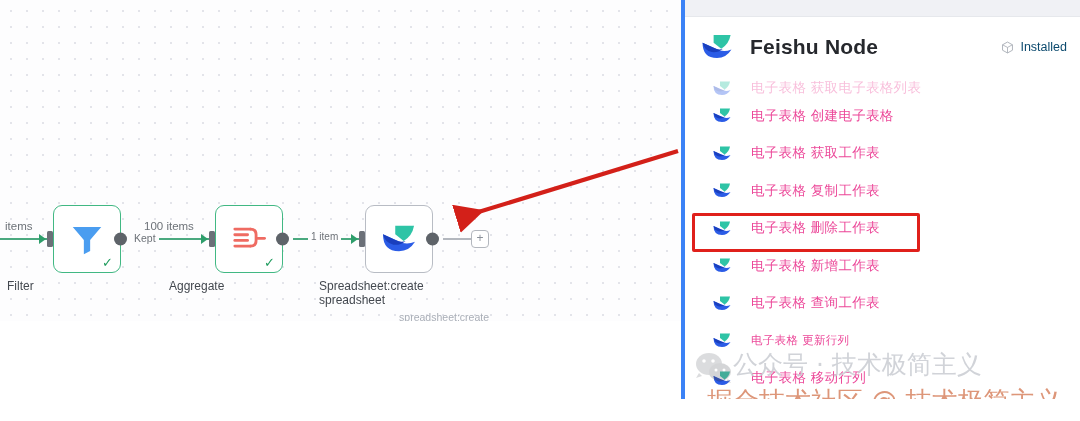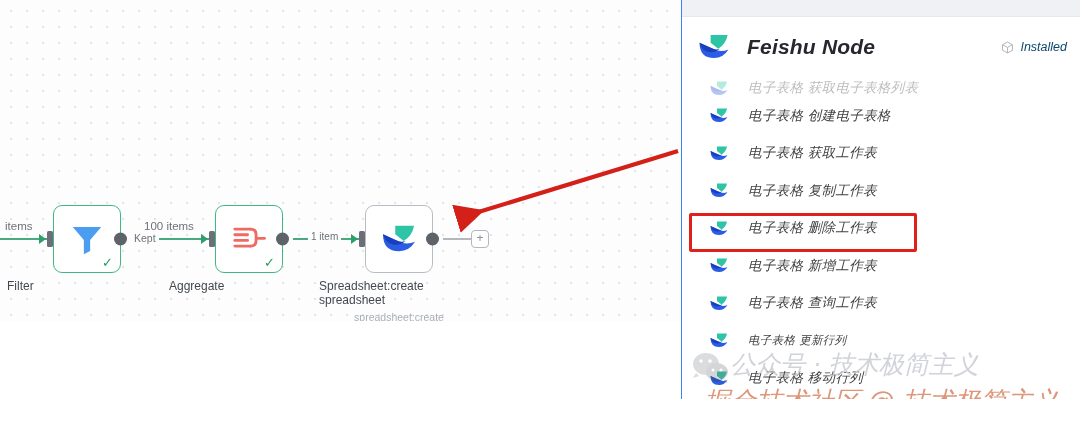--- a/index.html
+++ b/index.html
@@ -37,21 +37,21 @@
   }
   .node-label {
     position: absolute; top: 74px; left: 50%; transform: translateX(-50%);
     width: 160px; 
     font-size: 12px; color: #43484f; line-height: 14px;
     white-space: nowrap;
   }
   .node-label.wrap { white-space: normal; }
   .node-sublabel {
     position: absolute; left: 50%; transform: translateX(-50%);
-    width: 180px; text-align: center;
+    width: 180px; text-align: right;
     font-size: 10.5px; color: #a9aeb7;
   }
 
   
   .port-in {
     position: absolute; left: -7px; top: 50%; transform: translateY(-50%);
     width: 6px; height: 16px; background: #6b7078; border-radius: 1.5px;
   }
   .port-in-arrow {
     position: absolute; left: -15px; top: 50%; transform: translateY(-50%);
@@ -86,23 +86,22 @@
   .icon-agg { width: 38px; height: 34px; display:block; }
   .icon-feishu-node { width: 38px; height: 32px; display:block; }
 
   
   #red-arrow { position: absolute; left: 0; top: 0; width: 681px; height: 421px; pointer-events:none; }
 
   
   #panel {
     position: absolute; left: 681px; top: 0; width: 399px; height: 399px;
     background: #ffffff;
-    border-left: 1px solid #3b82f6;
+    border-left: 4px solid #3b82f6;
     overflow: hidden;
-    font-style: italic;
   }
   #panel-topbar {
     height: 17px; background: #f0f1f5;
     border-bottom: 1px solid #e6e8ec;
   }
   #panel-header {
     height: 60px; display: flex; align-items: center;
     padding: 0 16px 0 15px; position: relative;
   }
   #panel-logo { width: 34px; height: 30px; flex: none; }
@@ -122,21 +121,21 @@
   .list-item {
     height: 37.5px;
     display: flex; align-items: center;
     padding-left: 27px;
     position: relative;
   }
   .list-item.clipped { height: 20px; overflow: hidden; align-items: flex-end; }
   .item-icon { width: 20px; height: 17px; flex: none; }
   .item-label {
     margin-left: 19px;
-    font-size: 13.5px; color: #404040; letter-spacing: .3px;
+    font-size: 13.5px; color: #ec4899; letter-spacing: .3px;
     font-family: "DejaVu Sans", "Liberation Sans", sans-serif;
   }
   .list-item.faded { opacity: .35; }
 
   #highlight-box {
     position: absolute;
     left: 7px; top: 136px; width: 228px; height: 39px;
     border: 3px solid #e0201b;
     border-radius: 2px;
     pointer-events: none;

